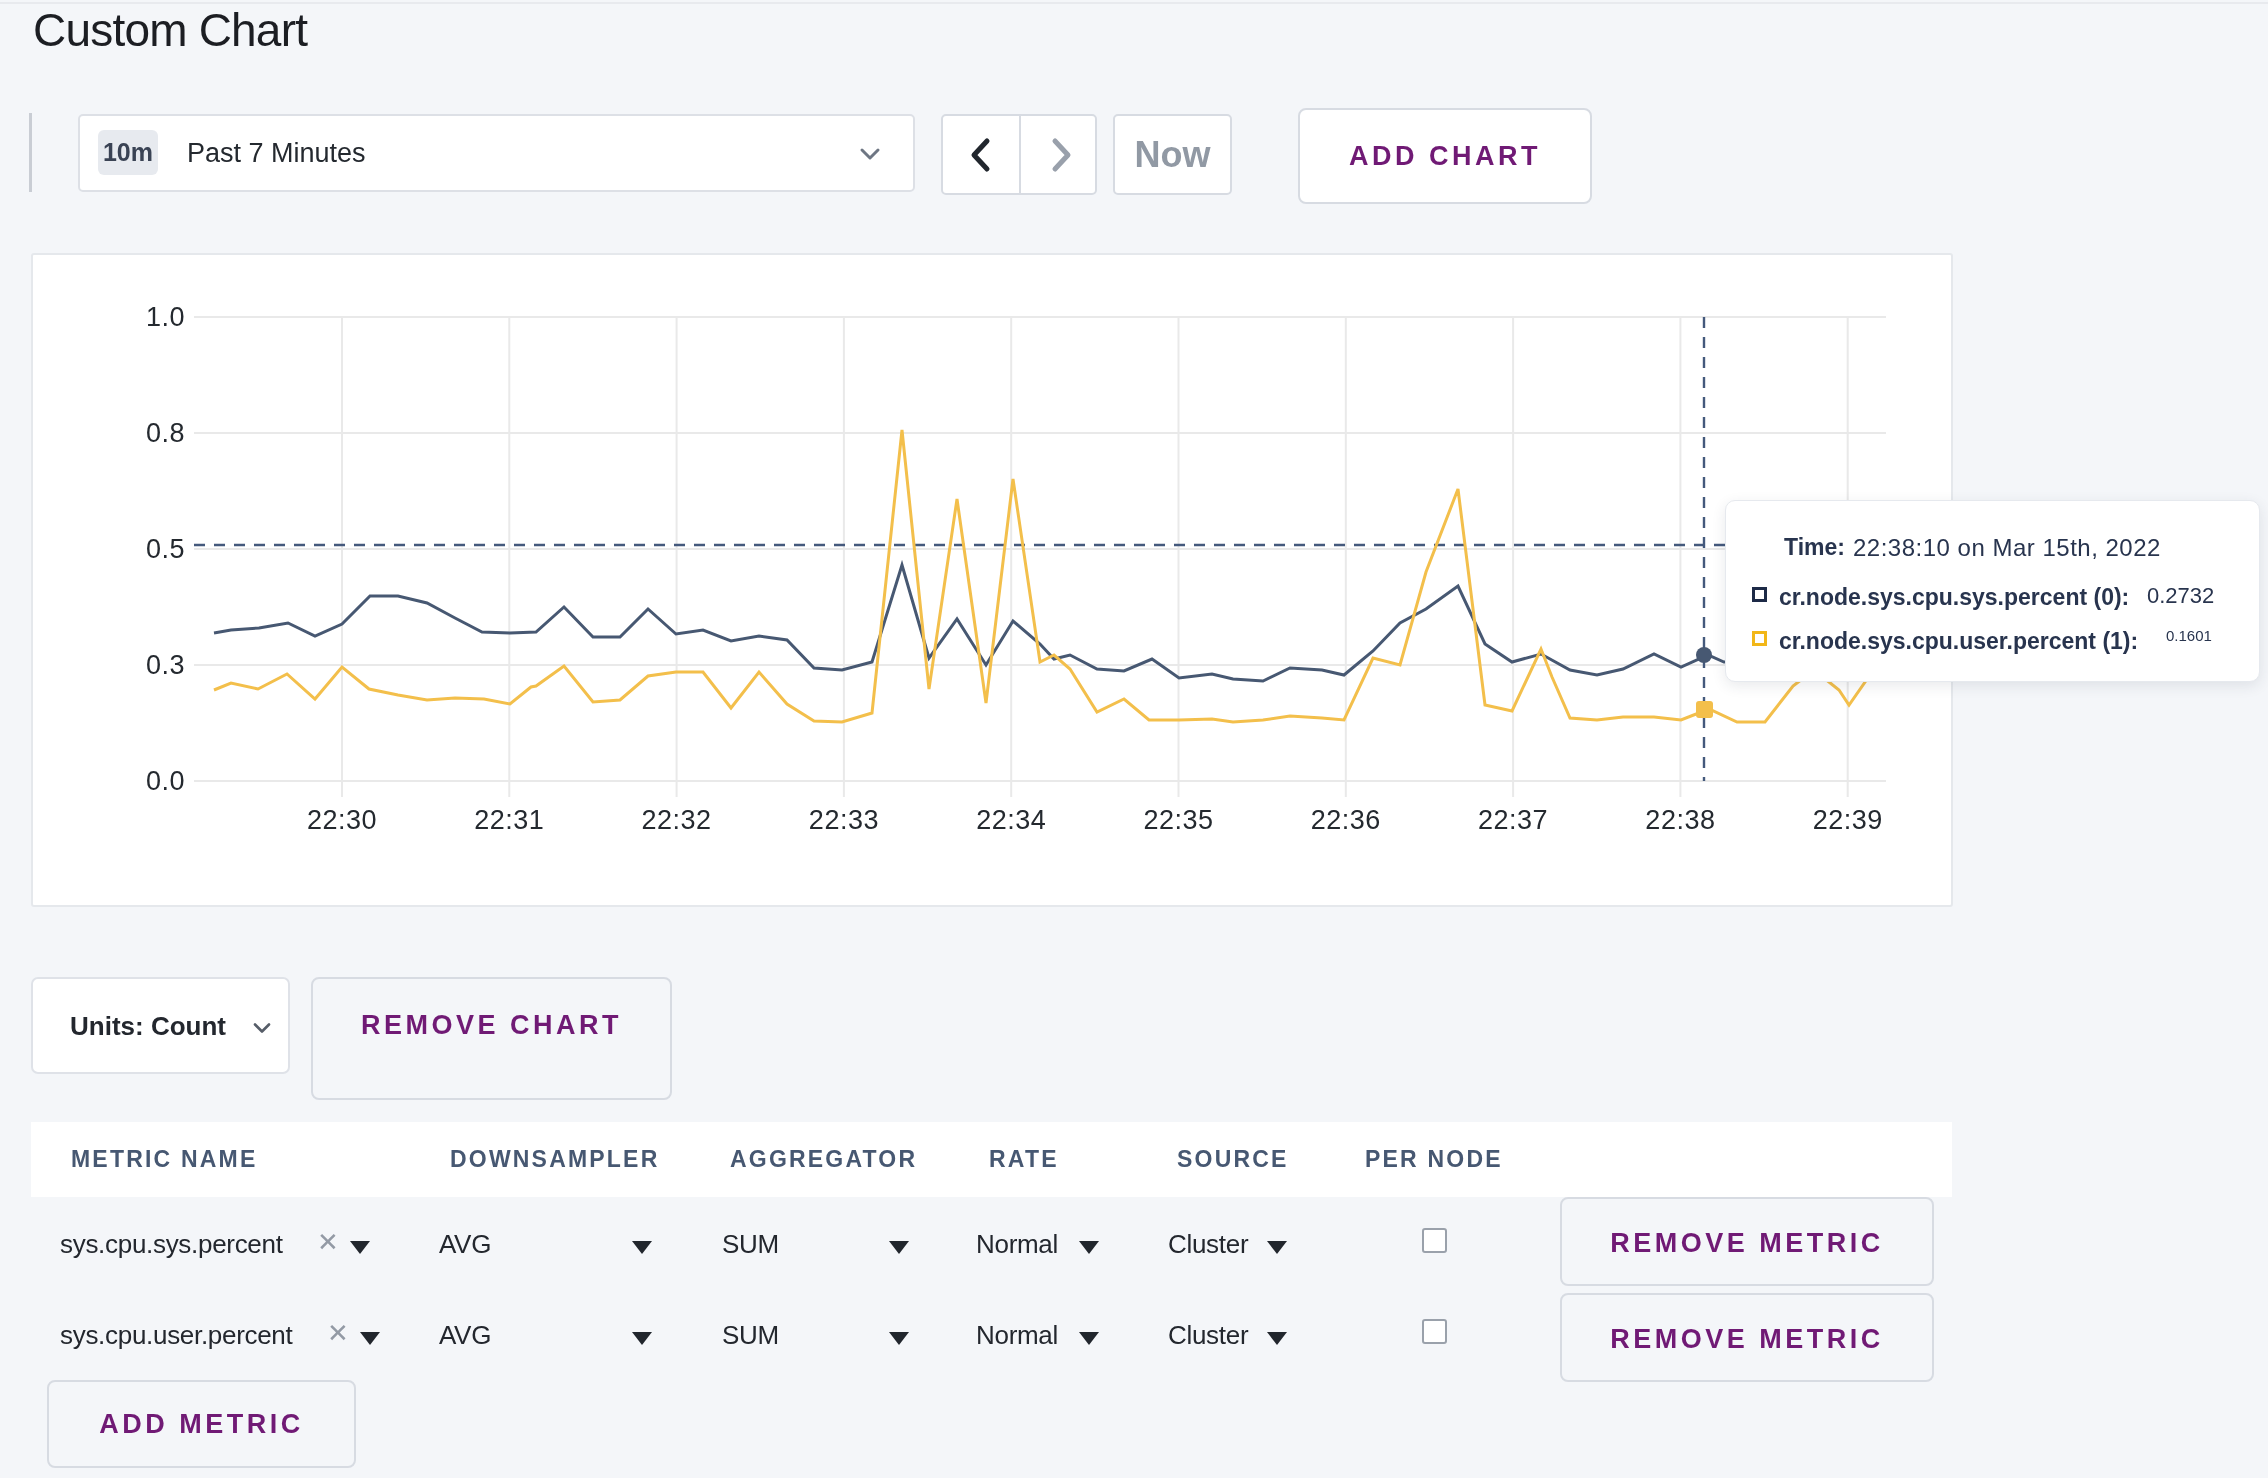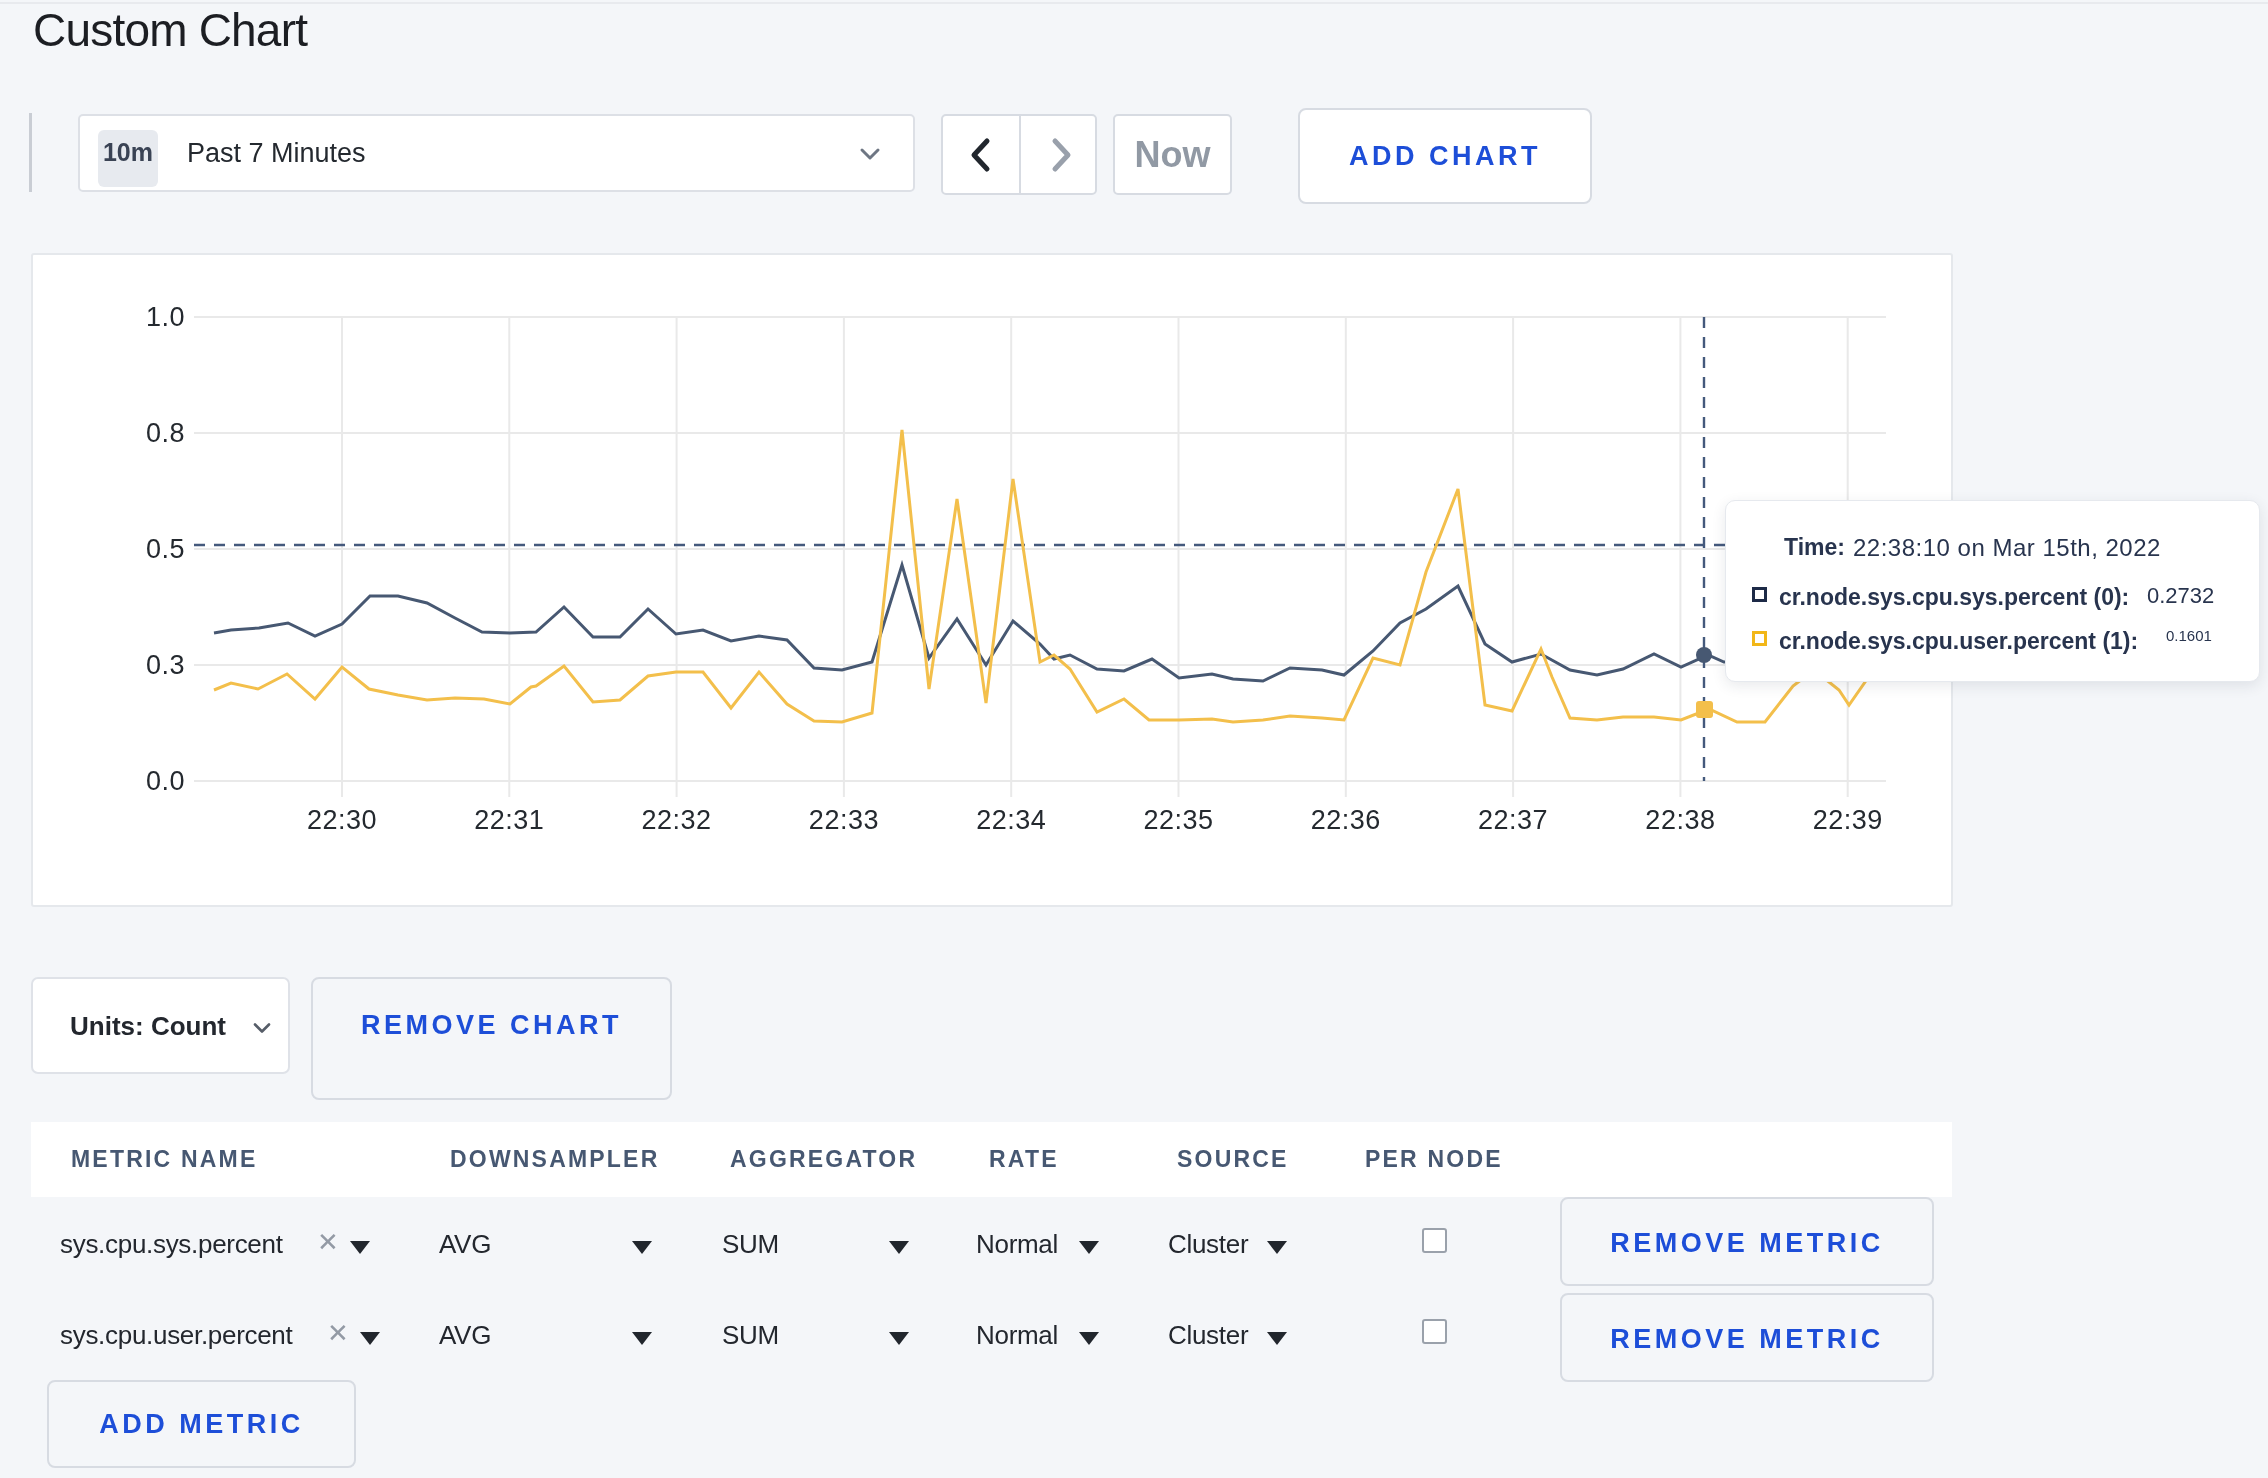--- a/index.html
+++ b/index.html
@@ -1,26 +1,26 @@
 <!DOCTYPE html>
 <html><head><meta charset="utf-8"><style>
 *{margin:0;padding:0;box-sizing:border-box}
 html,body{width:2268px;height:1478px;background:#f4f6f9;font-family:"Liberation Sans",sans-serif;position:relative;overflow:hidden}
 .abs{position:absolute}
-.btn{position:absolute;border:2px solid #d7dbe2;border-radius:8px;text-align:center;color:#1d4ed8;font-size:27px;font-weight:700;letter-spacing:3.5px}
+.btn{position:absolute;border:2px solid #d7dbe2;border-radius:8px;text-align:center;color:#701a75;font-size:27px;font-weight:700;letter-spacing:3.5px}
 .cell{position:absolute;font-size:26px;letter-spacing:-.3px;color:#23272e}
 .hdr{position:absolute;font-size:23px;font-weight:700;color:#475872;letter-spacing:2.2px}
 </style></head>
 <body>
 <div class="abs" style="left:0;top:2px;width:2268px;height:2px;background:#e8eaee"></div>
 <div class="abs" style="left:33px;top:3px;font-size:46px;font-weight:400;letter-spacing:-.8px;color:#1c1e23">Custom Chart</div>
 
 <div class="abs" style="left:29px;top:113px;width:3px;height:79px;background:#c9cdd4"></div>
 <div class="abs" style="left:78px;top:114px;width:837px;height:78px;background:#fff;border:2px solid #dde0e6;border-radius:5px">
-  <div class="abs" style="left:18px;top:14px;width:60px;height:57px;background:#e7eaef;border-radius:6px;text-align:center;line-height:45px;font-size:25px;font-weight:700;color:#3a4354">10m</div>
+  <div class="abs" style="left:18px;top:14px;width:60px;height:45px;background:#e7eaef;border-radius:6px;text-align:center;line-height:45px;font-size:25px;font-weight:700;color:#3a4354">10m</div>
   <div class="abs" style="left:107px;top:22px;font-size:27px;color:#24292f">Past 7 Minutes</div>
   <div class="abs" style="left:775px;top:23px"><svg width="30" height="30" viewBox="0 0 30 30" fill="none">
         <path d="M7 11 L15 19 L23 11" stroke="#6e7683" stroke-width="3" stroke-linecap="round" stroke-linejoin="round"></path>
       </svg></div>
 </div>
 <div class="abs" style="left:941px;top:114px;width:156px;height:81px;background:#fff;border:2px solid #d7dbe2;border-radius:5px">
   <div class="abs" style="left:19px;top:17px"><svg width="40" height="44" viewBox="0 0 40 44" fill="none">
         <path d="M25 8 L12 22 L25 36" stroke="#21262d" stroke-width="5" stroke-linecap="round" stroke-linejoin="round"></path>
       </svg></div>
   <div class="abs" style="left:76px;top:0;width:2px;height:77px;background:#d7dbe2"></div>

